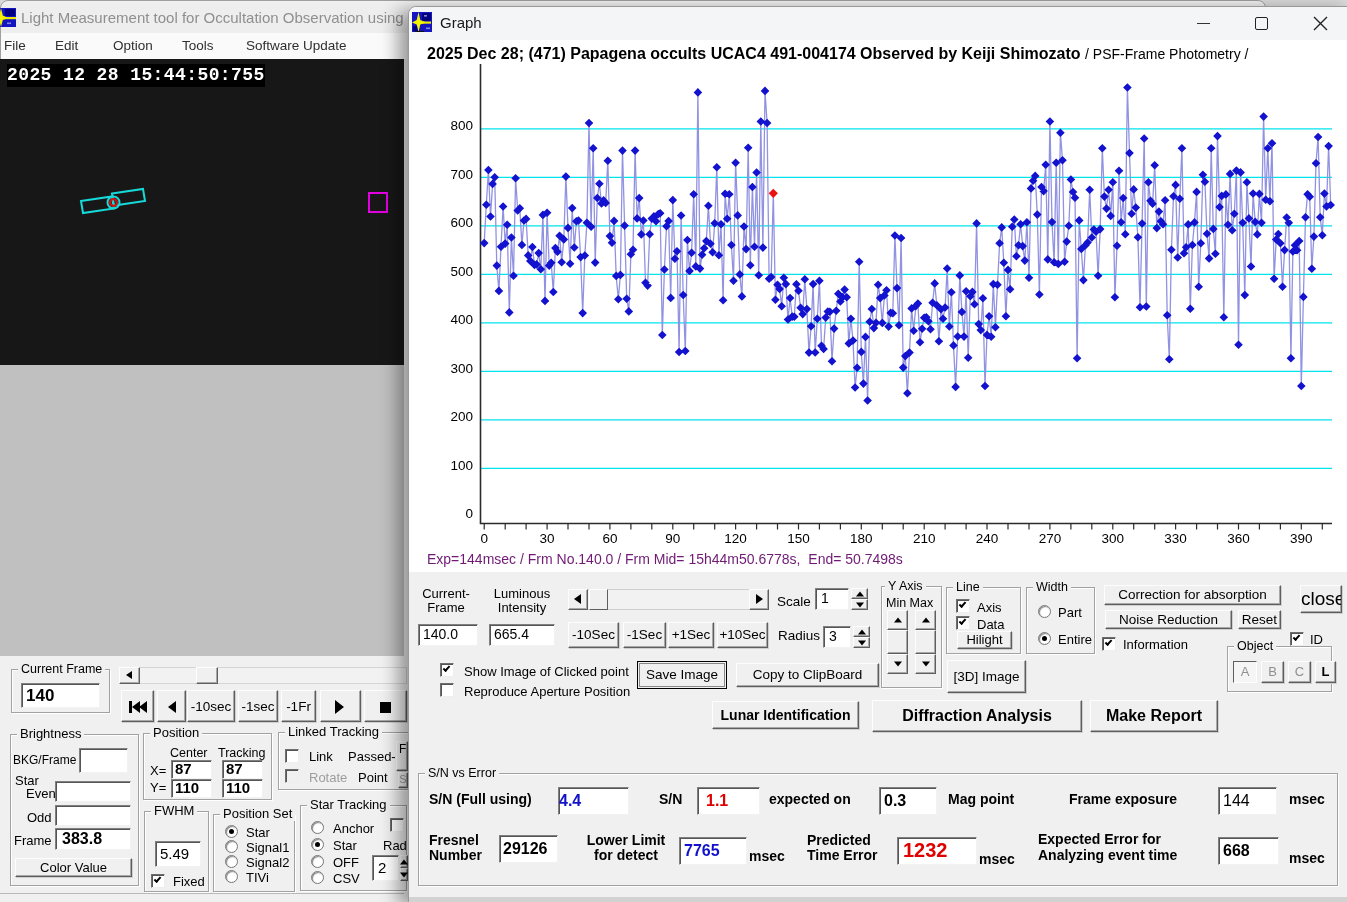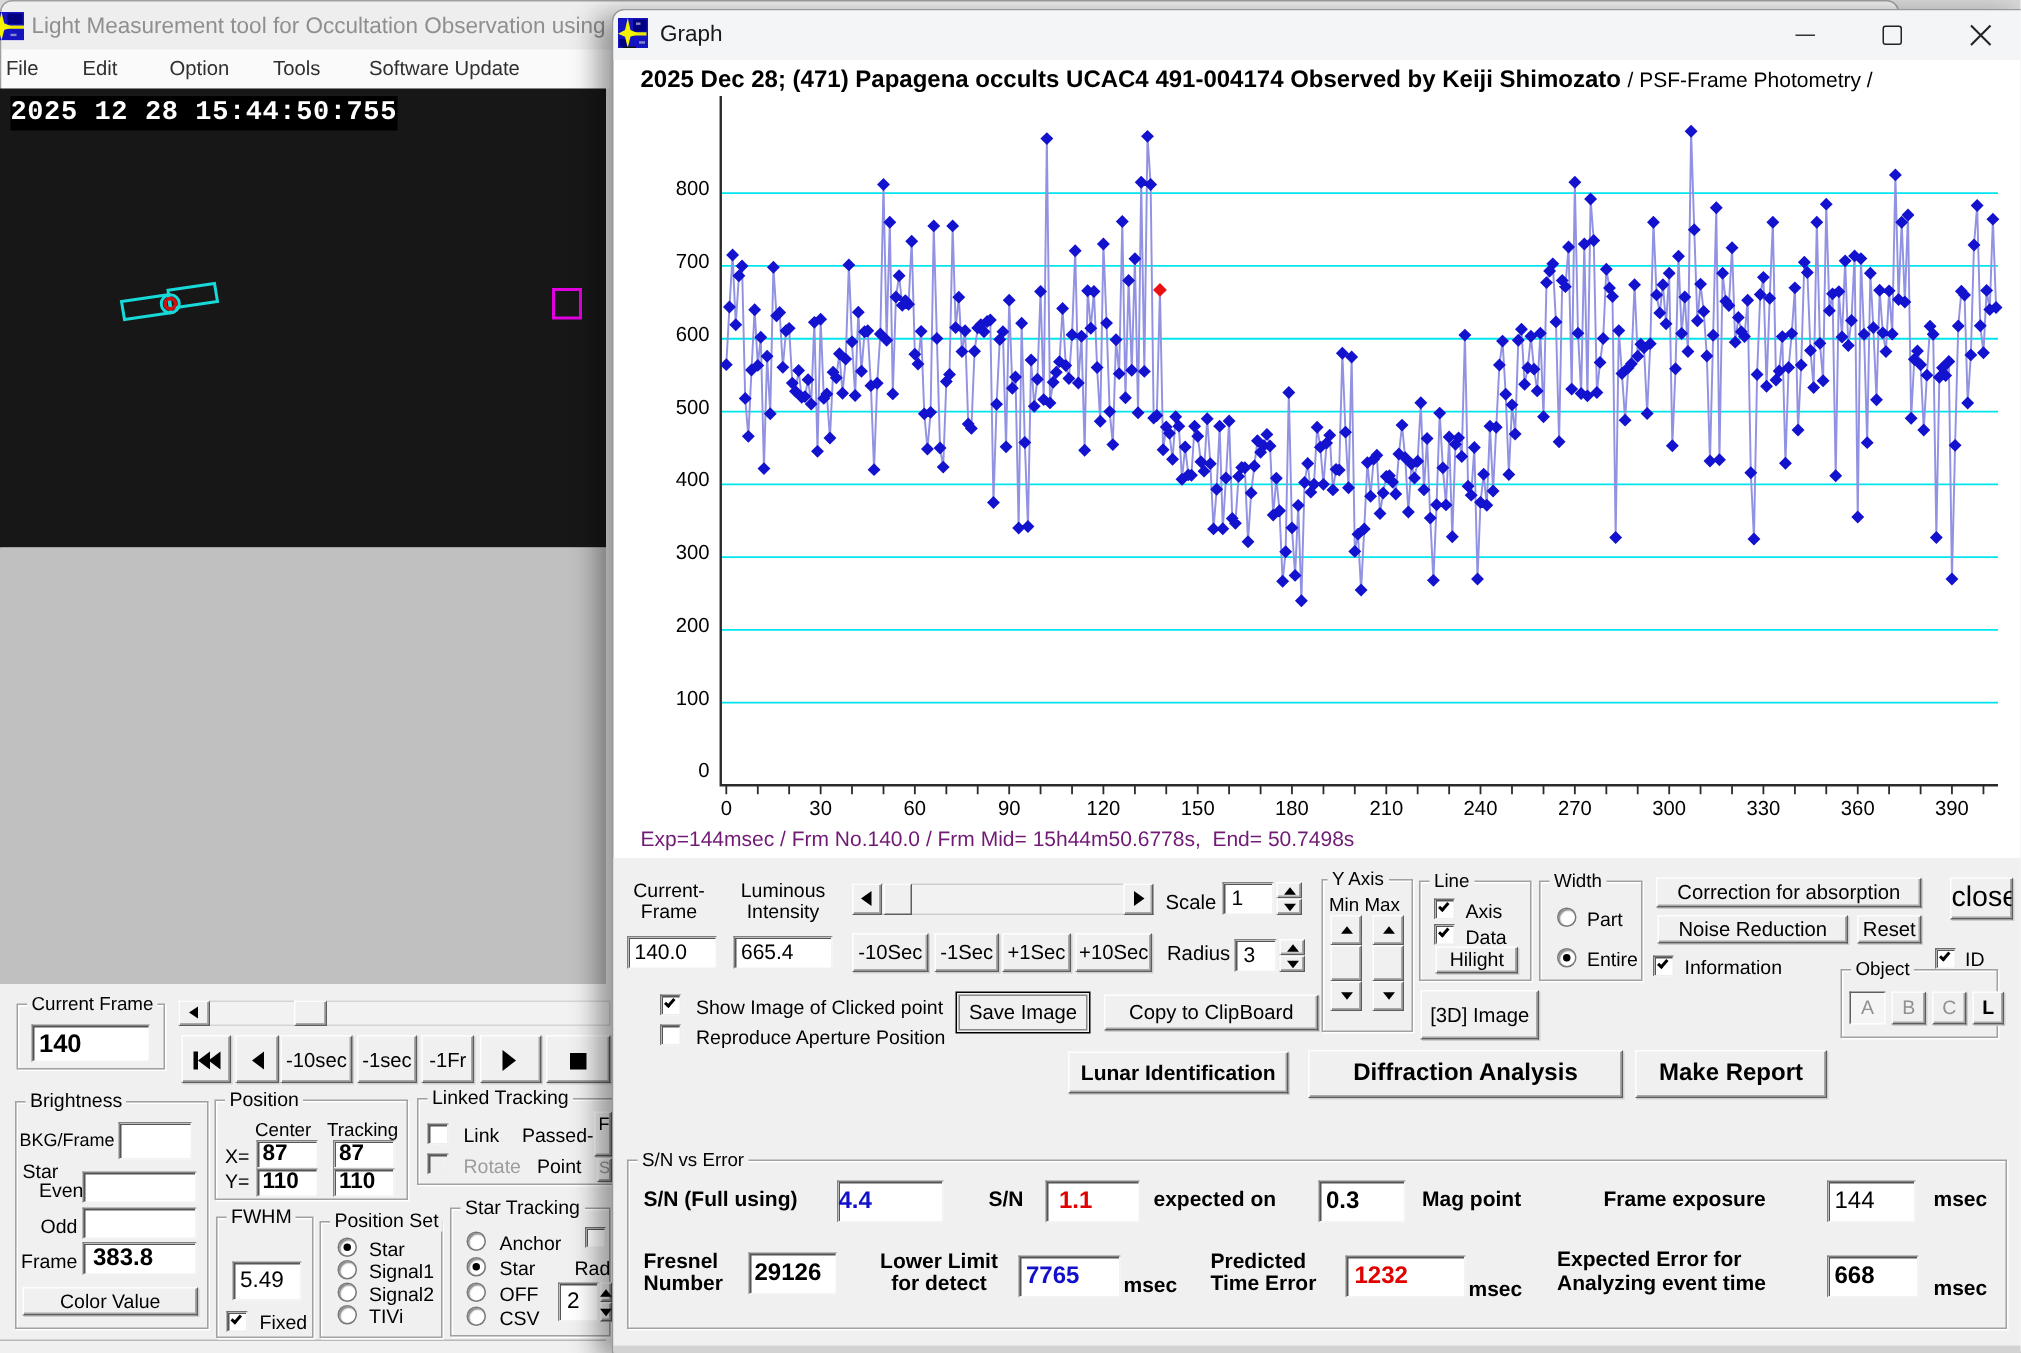--- a/index.html
+++ b/index.html
@@ -349,17 +349,17 @@
 <div class="lbl" style="left:1069px;top:792px;font-size:14px;font-weight:bold;">Frame exposure</div>
 <div class="tb" style="left:1218px;top:787px;width:59px;height:28px;font-size:16px;font-weight:normal;line-height:25px;padding-left:4px;">144</div>
 <div class="lbl" style="left:1289px;top:792px;font-size:14px;font-weight:bold;">msec</div>
 
 <div class="lbl" style="left:429px;top:833px;font-size:14px;font-weight:bold;line-height:15px;">Fresnel<br>Number</div>
 <div class="tb" style="left:499px;top:835px;width:59px;height:28px;font-size:16px;font-weight:bold;line-height:25px;padding-left:3px;">29126</div>
 <div class="lbl" style="left:578px;top:833px;font-size:14px;font-weight:bold;line-height:15px;text-align:center;width:96px;">Lower Limit<br>for detect</div>
 <div class="tb" style="left:679px;top:837px;width:68px;height:28px;font-size:16px;font-weight:bold;line-height:25px;padding-left:4px;color:#1111cc;">7765</div>
 <div class="lbl" style="left:749px;top:849px;font-size:14px;font-weight:bold;">msec</div>
 <div class="lbl" style="left:807px;top:833px;font-size:14px;font-weight:bold;line-height:15px;">Predicted<br>Time Error</div>
-<div class="tb" style="left:897px;top:837px;width:80px;height:28px;font-size:16px;font-weight:bold;line-height:25px;padding-left:5px;color:#e00000;">1232</div>
+<div class="tb" style="left:897px;top:837px;width:80px;height:28px;font-size:20px;font-weight:bold;line-height:25px;padding-left:5px;color:#e00000;">1232</div>
 <div class="lbl" style="left:979px;top:852px;font-size:14px;font-weight:bold;">msec</div>
 <div class="lbl" style="left:1038px;top:831px;font-size:14px;font-weight:bold;line-height:16px;">Expected Error for<br>Analyzing event time</div>
 <div class="tb" style="left:1218px;top:837px;width:61px;height:28px;font-size:16px;font-weight:bold;line-height:25px;padding-left:4px;">668</div>
 <div class="lbl" style="left:1289px;top:851px;font-size:14px;font-weight:bold;">msec</div>
 
 </body></html>

